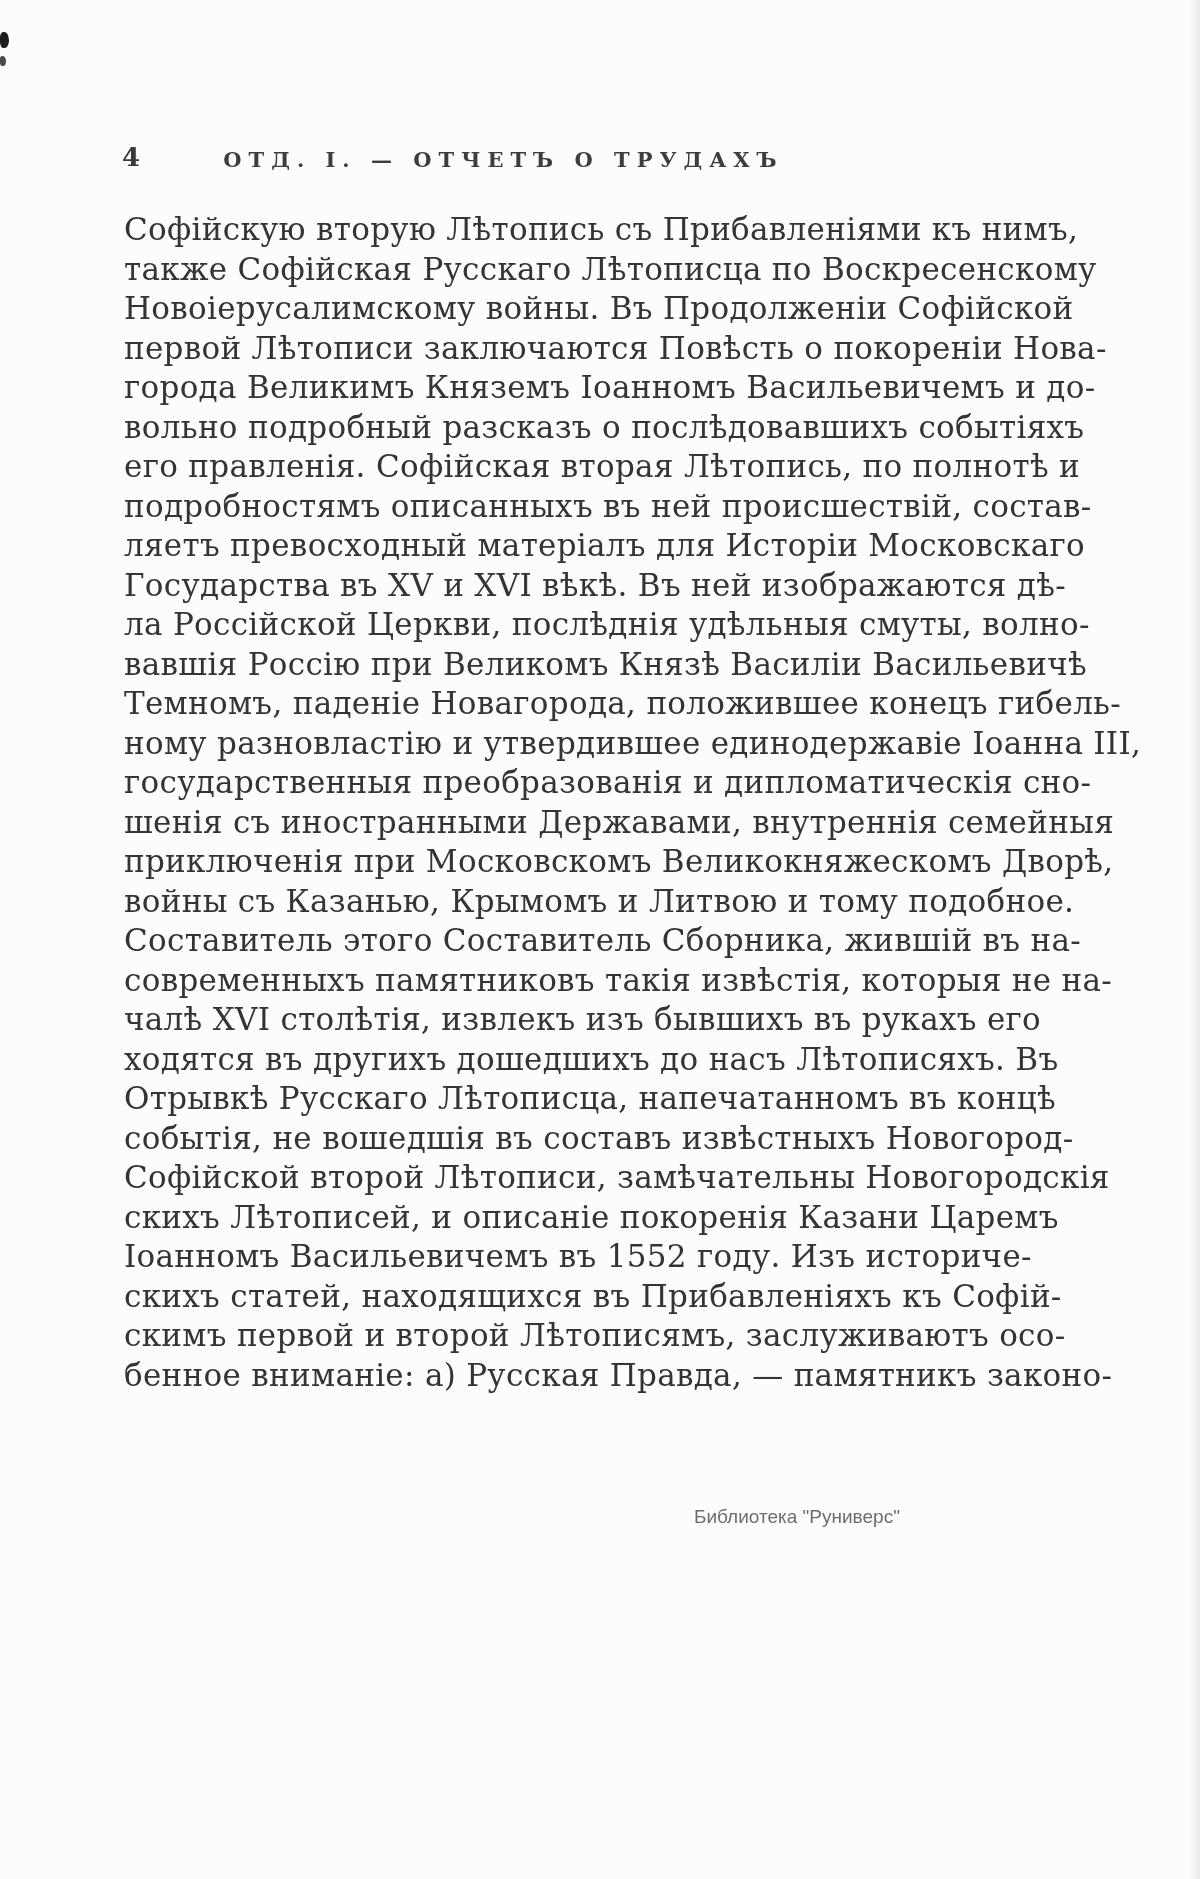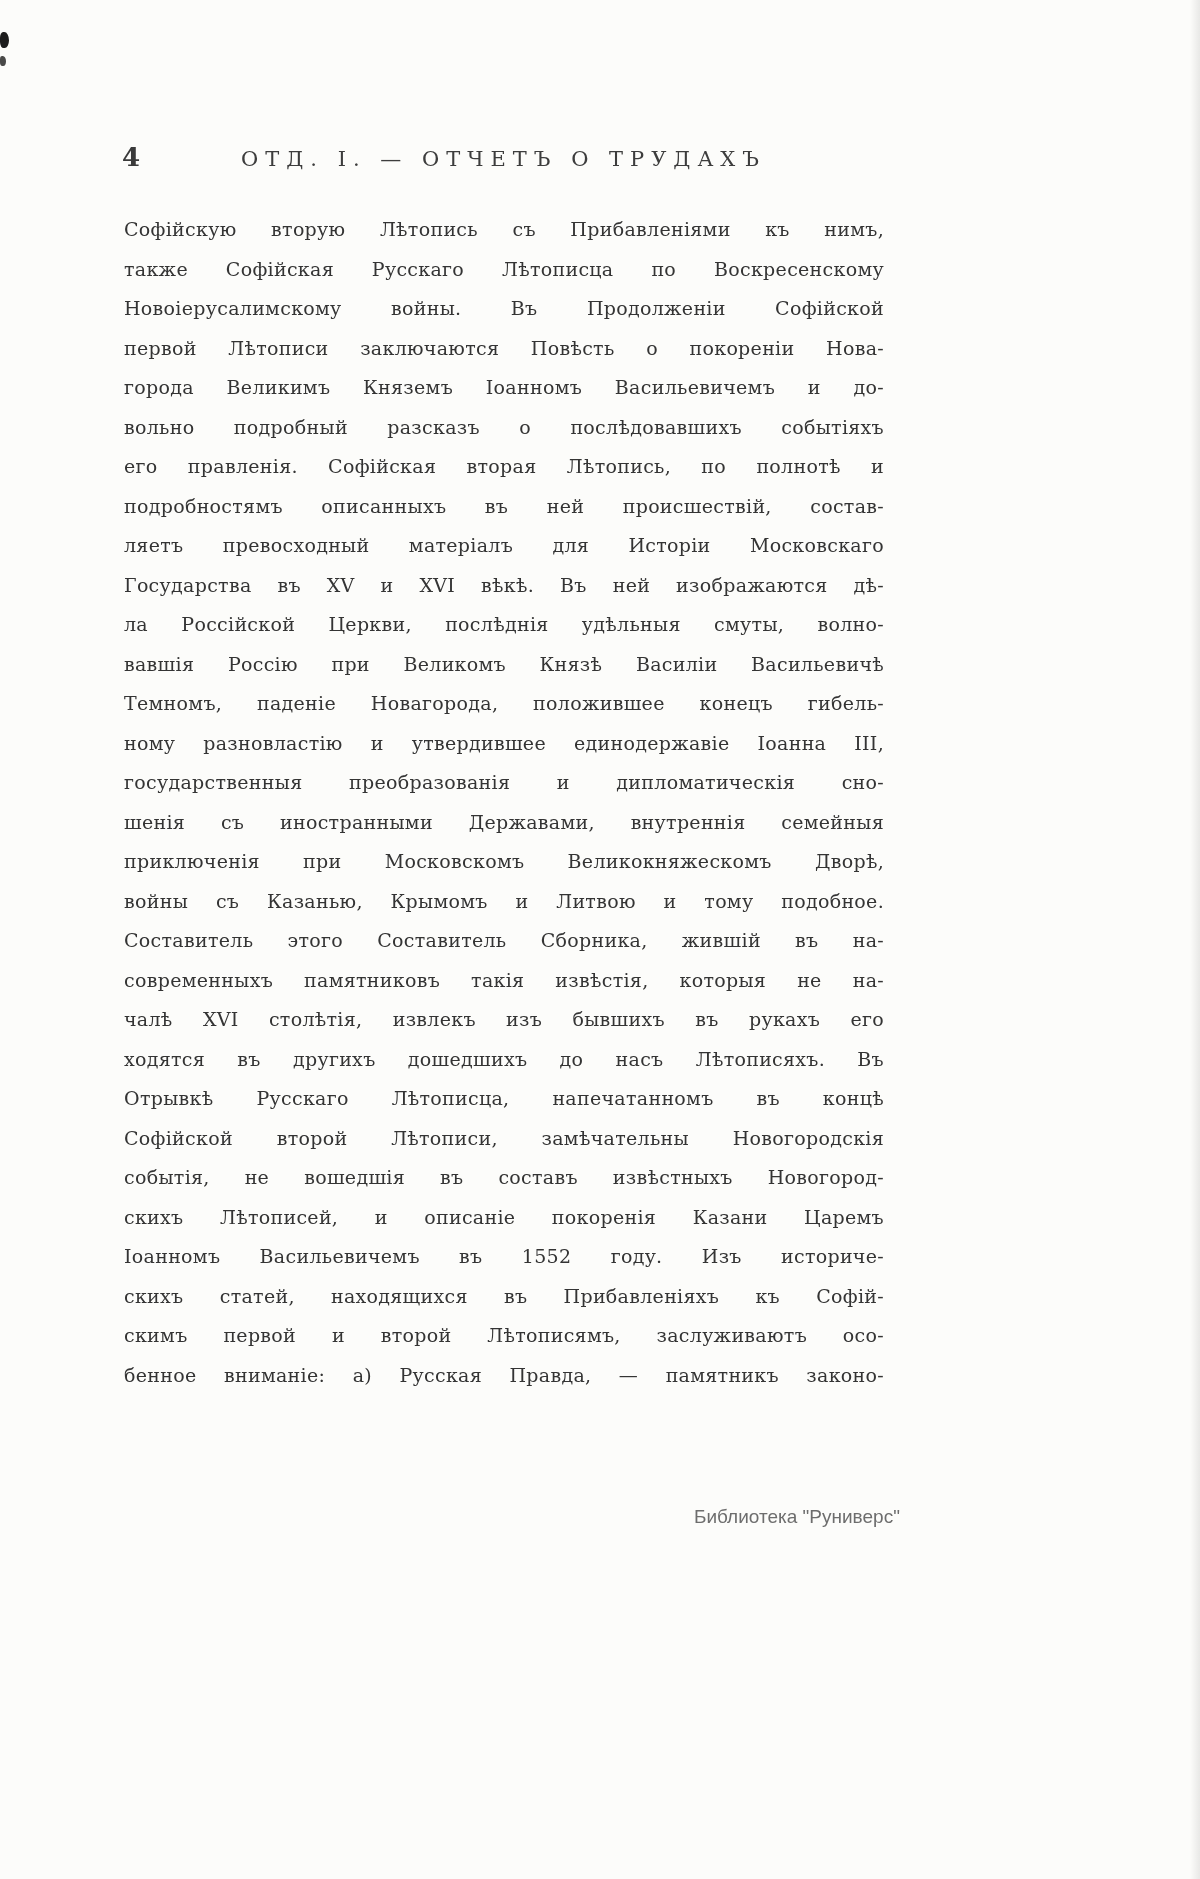--- a/index.html
+++ b/index.html
@@ -33,32 +33,32 @@
     font-weight: bold;
     color: #3a3a3a;
   }
   .running-header {
     position: absolute;
     left: 125px;
     top: 147px;
     width: 757px;
     text-align: center;
     font-size: 21px;
-    font-weight: normal;
+    font-weight: bold;
     letter-spacing: 7px;
     color: #3d3d3d;
     white-space: nowrap;
   }
   .body-text {
     position: absolute;
     left: 124px;
     top: 210px;
     width: 760px;
     color: #343434;
-    font-size: 19px;
+    font-size: 31px;
   }
   .line {
     height: 39.5px;
     line-height: 39.5px;
     text-align: justify;
     text-align-last: justify;
     white-space: nowrap;
     letter-spacing: 0.3px;
   }
   .footer-watermark {
@@ -98,22 +98,22 @@
     <div class="line">ному разновластію и утвердившее единодержавіе Іоанна III,</div>
     <div class="line">государственныя преобразованія и дипломатическія сно-</div>
     <div class="line">шенія съ иностранными Державами, внутреннія семейныя</div>
     <div class="line">приключенія при Московскомъ Великокняжескомъ Дворѣ,</div>
     <div class="line">войны съ Казанью, Крымомъ и Литвою и тому подобное.</div>
     <div class="line">Составитель этого Составитель Сборника, жившій въ на-</div>
     <div class="line">современныхъ памятниковъ такія извѣстія, которыя не на-</div>
     <div class="line">чалѣ XVI столѣтія, извлекъ изъ бывшихъ въ рукахъ его</div>
     <div class="line">ходятся въ другихъ дошедшихъ до насъ Лѣтописяхъ. Въ</div>
     <div class="line">Отрывкѣ Русскаго Лѣтописца, напечатанномъ въ концѣ</div>
+    <div class="line">событія, не вошедшія въ составъ извѣстныхъ Новогород-</div>
     <div class="line">Софійской второй Лѣтописи, замѣчательны Новогородскія</div>
-    <div class="line">событія, не вошедшія въ составъ извѣстныхъ Новогород-</div>
     <div class="line">скихъ Лѣтописей, и описаніе покоренія Казани Царемъ</div>
     <div class="line">Іоанномъ Васильевичемъ въ 1552 году. Изъ историче-</div>
     <div class="line">скихъ статей, находящихся въ Прибавленіяхъ къ Софій-</div>
     <div class="line">скимъ первой и второй Лѣтописямъ, заслуживаютъ осо-</div>
     <div class="line">бенное вниманіе: а) Русская Правда, — памятникъ законо-</div>
   </div>
 
   <div class="footer-watermark">Библиотека "Руниверс"</div>
 </div>
 

